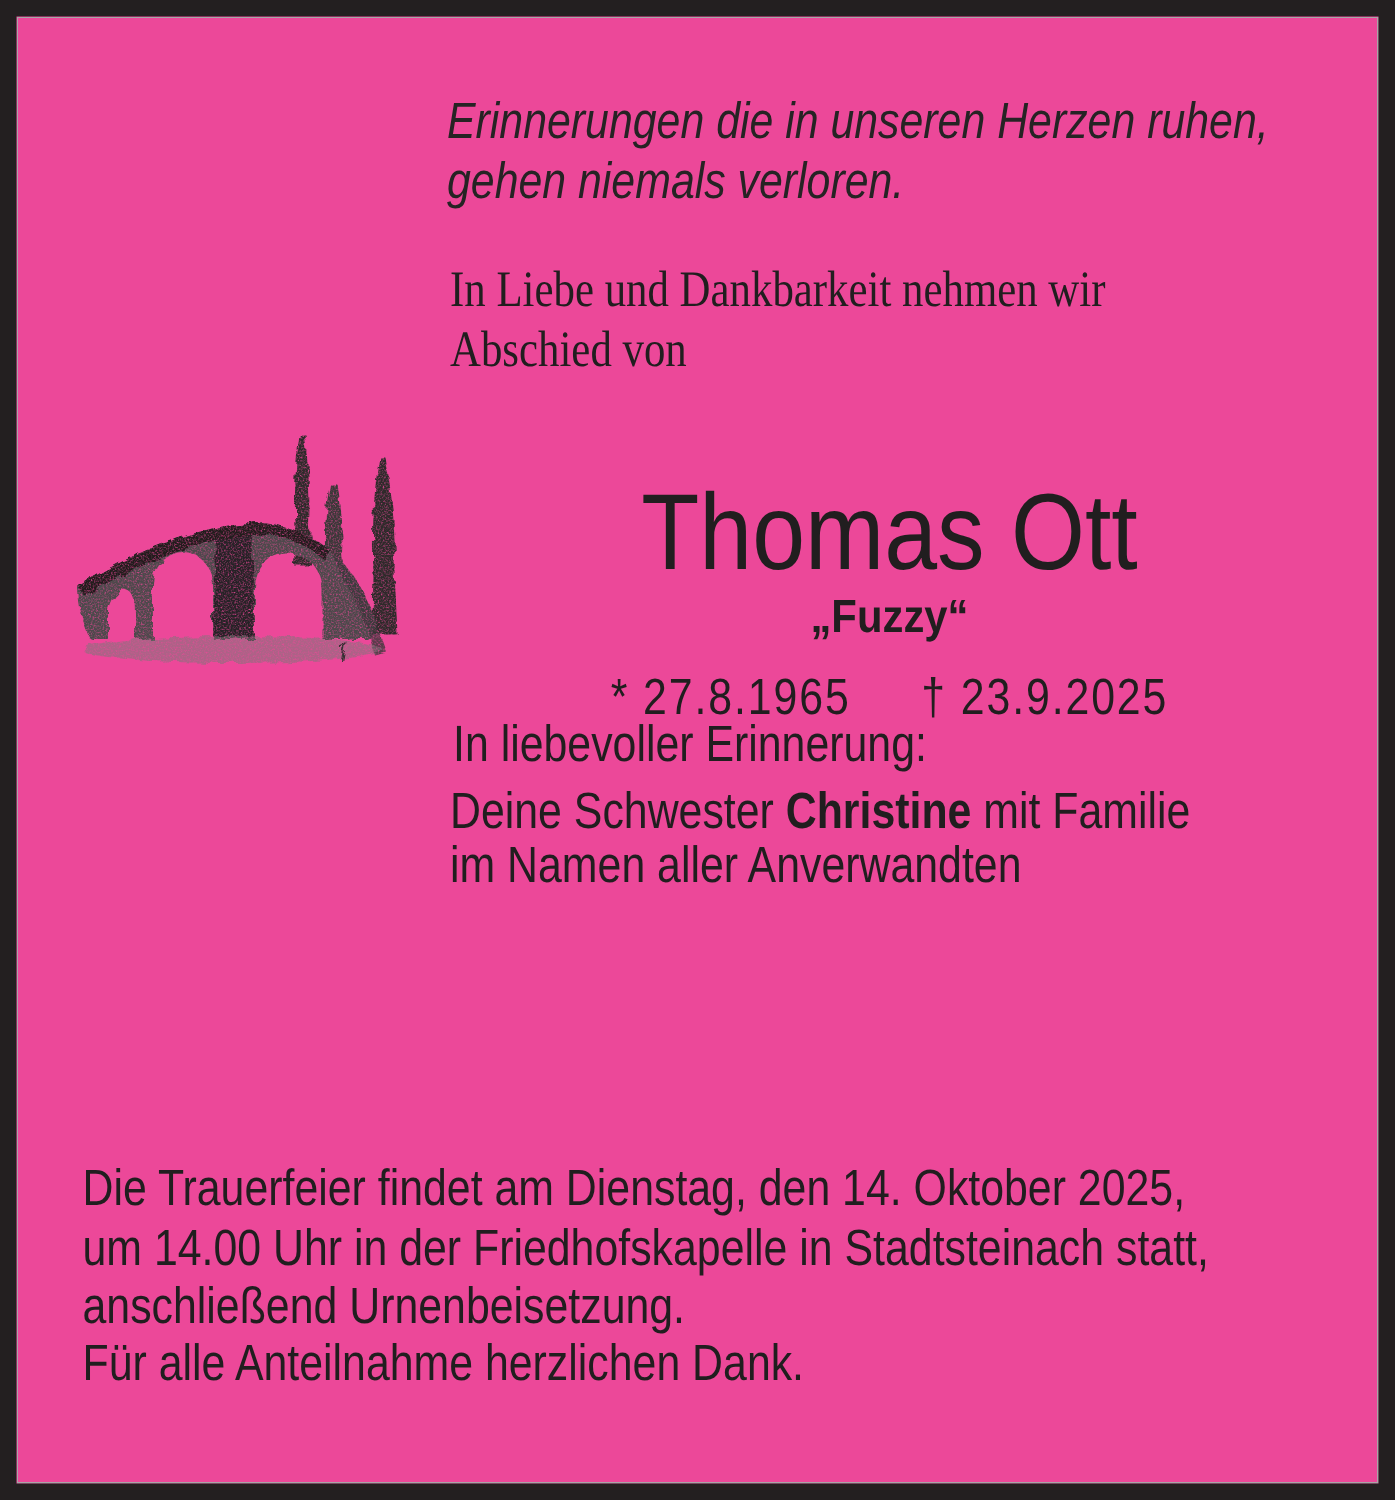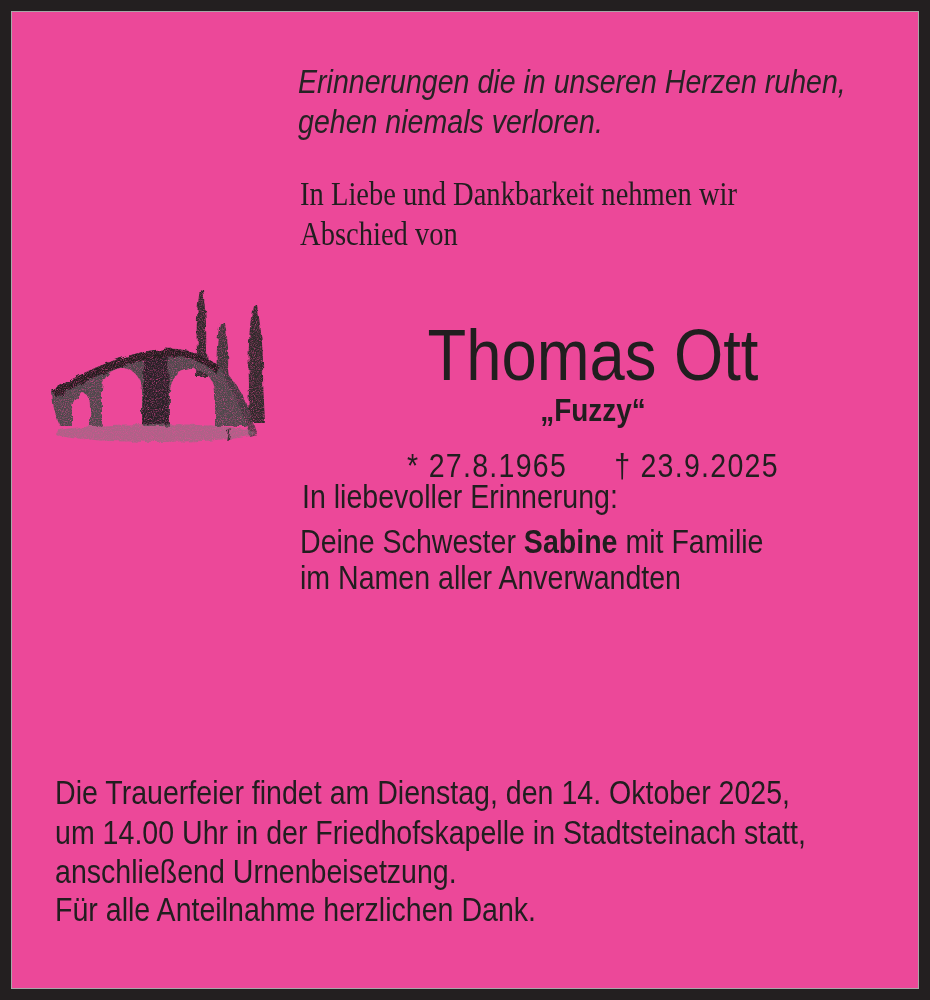--- a/index.html
+++ b/index.html
@@ -85,21 +85,21 @@
     <div class="dates">
       <span>* 27.8.1965</span>
       <span>† 23.9.2025</span>
     </div>
   </div>
 
   <div class="tb memhead">
     <span class="cx">In liebevoller Erinnerung:</span>
   </div>
   <div class="tb memlist">
-    <div><span class="cx"><span>Deine Schwester </span><span class="b">Sabine</span><span> mit Familie</span></span></div>
+    <div><span class="cx"><span>Deine Schwester </span><span class="b">Christine</span><span> mit Familie</span></span></div>
     <div><span class="cx"><span>im Namen aller Anverwandten</span><span class="b"></span><span></span></span></div>
   </div>
 
 
   <div class="tb funeral">
     <div><span class="cx">Die Trauerfeier findet am Dienstag, den 14. Oktober 2025,</span></div>
     <div><span class="cx">um 14.00 Uhr in der Friedhofskapelle in Stadtsteinach statt,</span></div>
     <div><span class="cx">anschließend Urnenbeisetzung.</span></div>
   </div>
 

